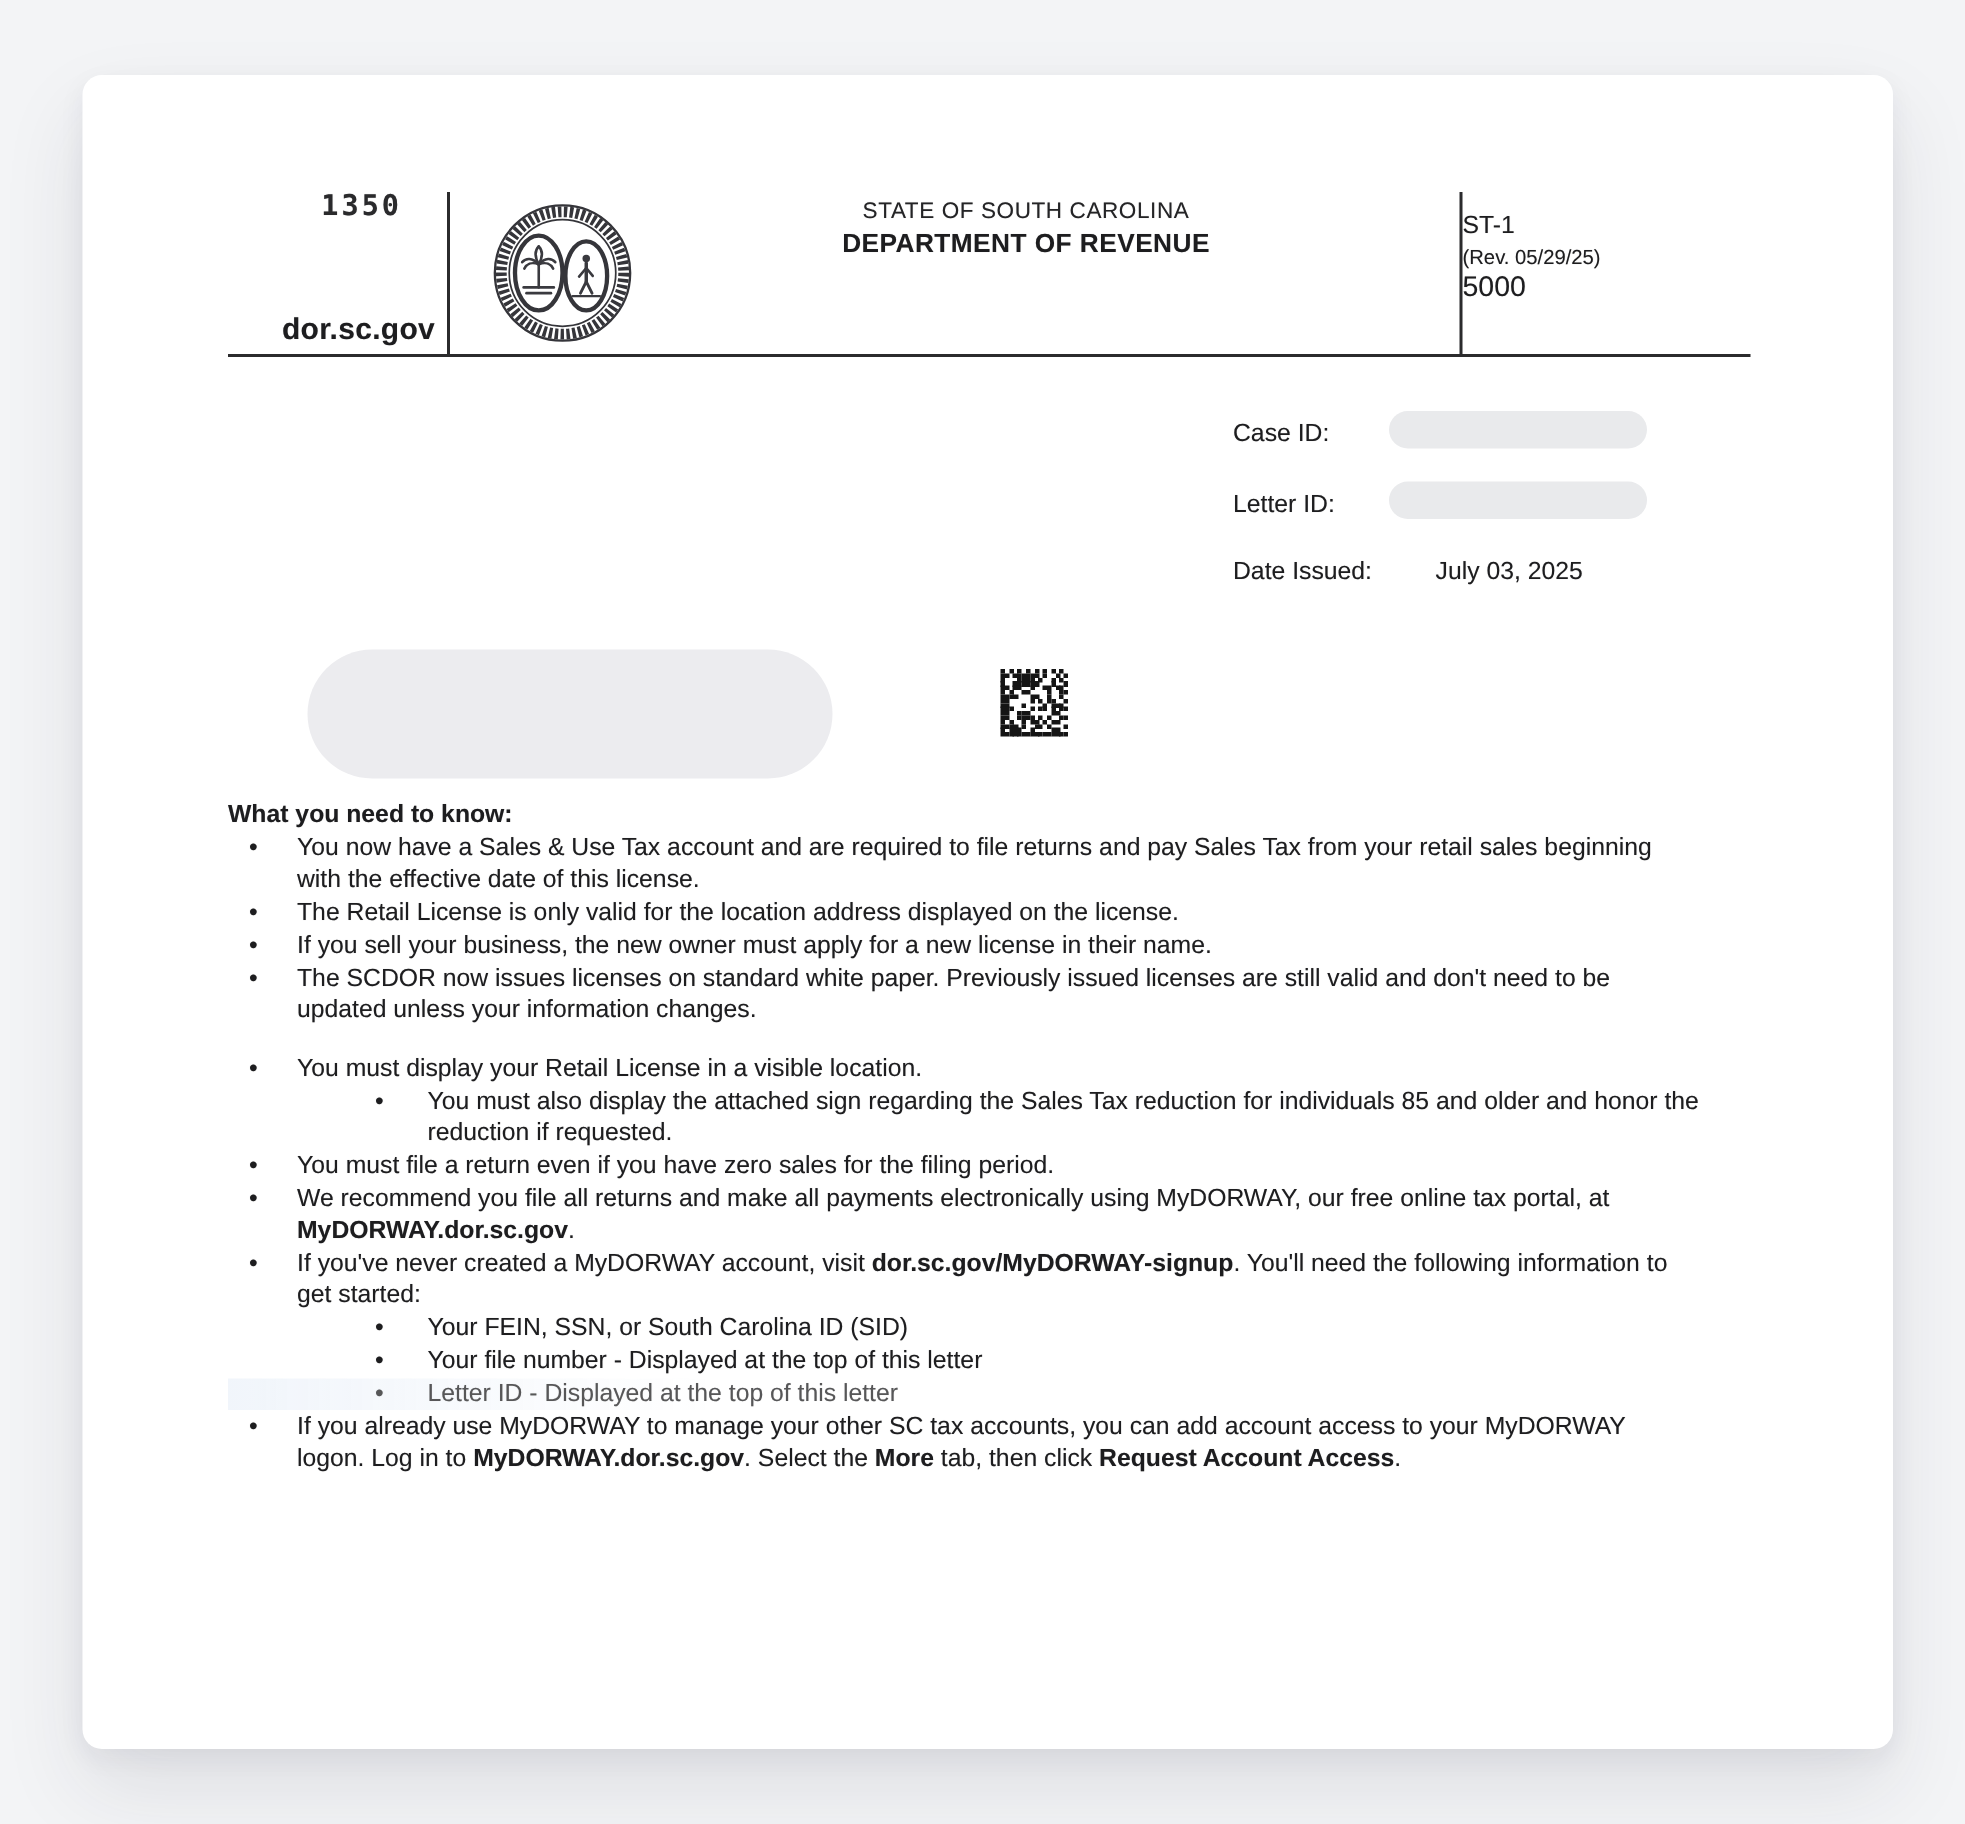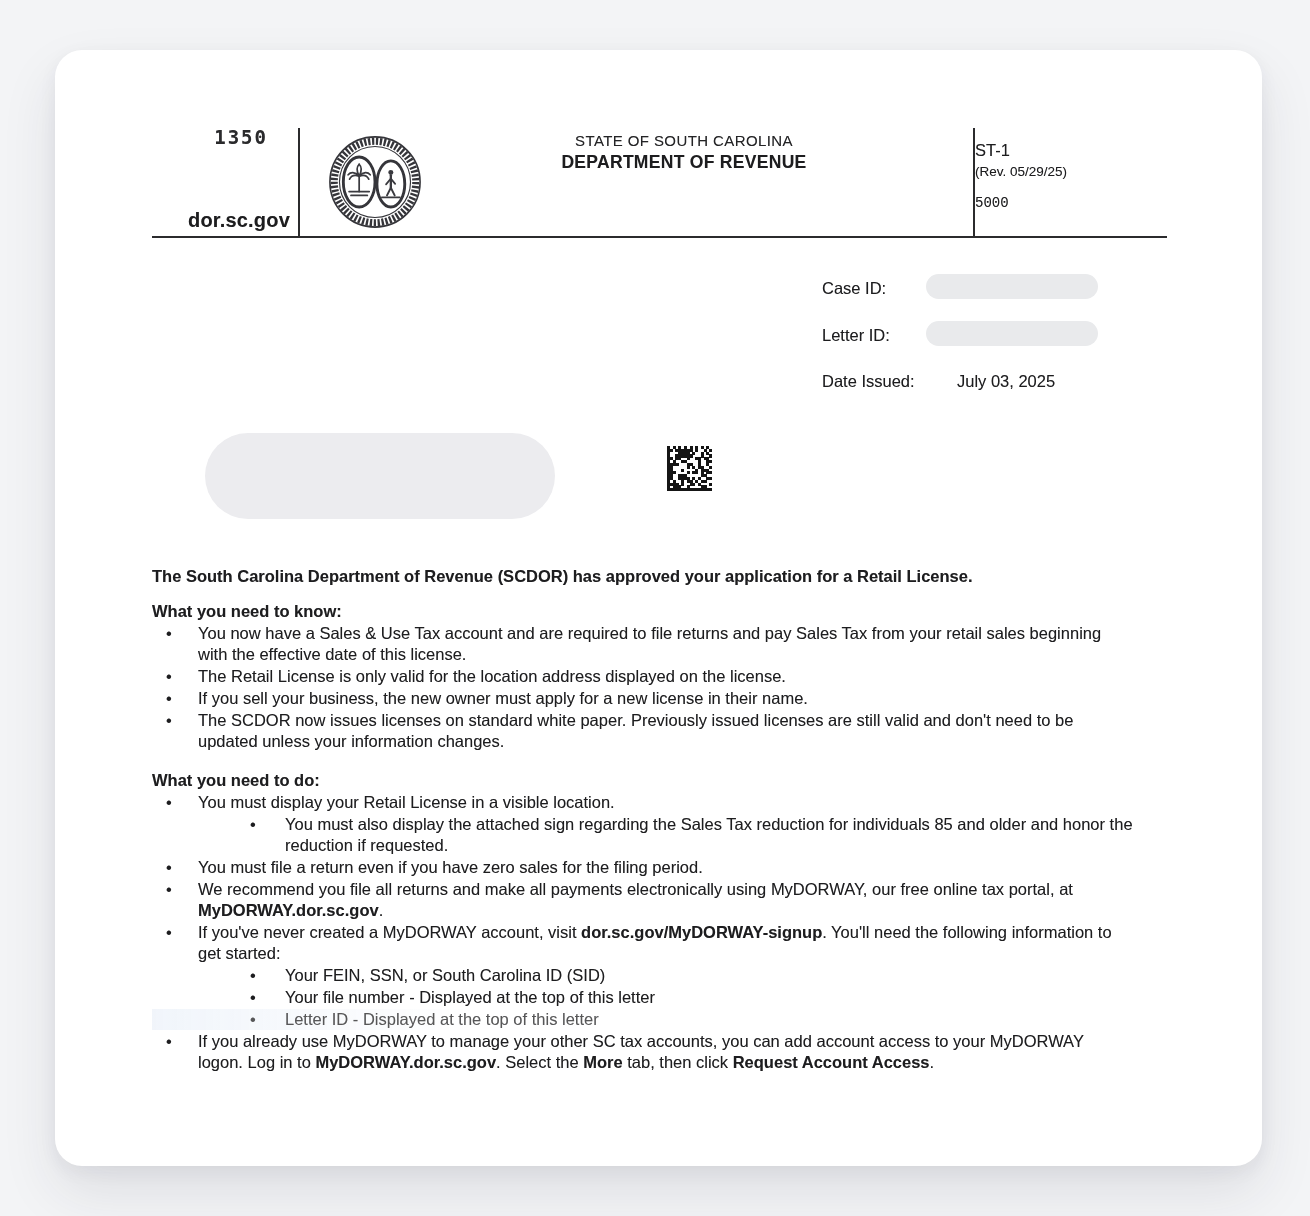--- a/index.html
+++ b/index.html
@@ -7,42 +7,42 @@
   body {
     background: var(--page-background, #f3f4f6);
     font-family: "Liberation Sans", "DejaVu Sans", sans-serif;
     color: var(--ink, #1d1d1f);
     overflow: hidden;
   }
   .page { position:relative; width:1310px; height:1216px; }
   .card {
     position:absolute; left:55px; top:50px; width:1207px; height:1116px;
     background: var(--paper, #ffffff);
-    border-radius:27px;
+    border-radius:13px;
     box-shadow: 0 26px 55px rgba(35,40,60,.10), 0 6px 18px rgba(35,40,60,.06);
     padding:0 95px 0 97px;
     overflow:hidden;
   }
   .doc-text { text-shadow: 0 0 .5px rgba(25,25,25,.35); }
 
   
   .doc-header { margin-top:78px; height:108px; display:flex; align-items:stretch; }
   .hdr-left { width:146px; display:flex; flex-direction:column; justify-content:space-between; align-items:flex-end; padding:0 8px 4px 0; }
   .scan-number { font-family:"DejaVu Sans Mono", monospace; font-size:19px; font-weight:600; letter-spacing:2px; margin-right:22px; margin-top:-2px; color:#2a2a2c; }
   .website { font-size:20px; font-weight:bold; letter-spacing:.2px; }
   .vline { width:2px; background:#2b2b2d; }
   .seal-cell { width:150px; display:flex; align-items:center; justify-content:center; }
   .hdr-center { flex:1; text-align:center; padding:4px 55px 0 0; }
   .state-line { font-size:15px; letter-spacing:.4px; color:#242426; }
   .dept-line { font-size:17.5px; font-weight:bold; margin-top:3px; letter-spacing:.3px; }
   .form-title { font-size:23px; font-weight:bold; margin-top:4px; }
   .hdr-right { width:192px; padding-top:13px; }
   .form-code { font-size:16.5px; }
   .revision { font-size:13.5px; margin-top:4px; }
-  .form-number { font-size:14px; margin-top:16px;font-family:Liberation Mono, monospace; }
+  .form-number { font-size:19px; margin-top:2px; }
   .header-rule { height:2px; background:#2b2b2d; }
 
   
   .meta-block { margin-top:36px; margin-left:670px; }
   .meta-row { display:grid; grid-template-columns:104px 1fr; align-items:center; height:27px; font-size:16.5px;margin-top:20px; }
   .meta-value { padding-left:31px; }
   .redaction { background: var(--redaction, #e9eaec); display:inline-block; }
   .pill-sm { width:172px; height:25px; border-radius:12.5px; }
 
   
@@ -275,21 +275,20 @@
           <i style="left:25.31px;top:42.19px;width:3.11px;height:3.11px"></i>
           <i style="left:28.13px;top:42.19px;width:3.11px;height:3.11px"></i>
           <i style="left:30.94px;top:42.19px;width:3.11px;height:3.11px"></i>
           <i style="left:33.75px;top:42.19px;width:3.11px;height:3.11px"></i>
           <i style="left:36.56px;top:42.19px;width:3.11px;height:3.11px"></i>
           <i style="left:39.38px;top:42.19px;width:3.11px;height:3.11px"></i>
           <i style="left:42.19px;top:42.19px;width:3.11px;height:3.11px"></i>
         </div>
     </div>
 
-    <p class="approval">The South Carolina Department of Revenue (SCDOR) has approved your application for a Retail License.</p>
 
 
     <div class="section sec-know">
       <div class="section-heading">What you need to know:</div>
       <div class="list">
           <div class="li lvl0">
             <span class="dot">•</span>
             <span class="txt"><span>You now have a Sales &amp; Use Tax account and are required to file returns and pay Sales Tax from your retail sales beginning with the effective date of this license.</span></span>
           </div>
           <div class="li lvl0">
@@ -301,21 +300,20 @@
             <span class="txt"><span>If you sell your business, the new owner must apply for a new license in their name.</span></span>
           </div>
           <div class="li lvl0">
             <span class="dot">•</span>
             <span class="txt"><span>The SCDOR now issues licenses on standard white paper. Previously issued licenses are still valid and don't need to be updated unless your information changes.</span></span>
           </div>
         </div>
     </div>
 
     <div class="section sec-do">
-      <div class="section-heading">What you need to do:</div>
       <div class="list">
           <div class="li lvl0">
             <span class="dot">•</span>
             <span class="txt"><span>You must display your Retail License in a visible location.</span></span>
           </div>
           <div class="li lvl1">
             <span class="dot">•</span>
             <span class="txt"><span>You must also display the attached sign regarding the Sales Tax reduction for individuals 85 and older and honor the reduction if requested.</span></span>
           </div>
           <div class="li lvl0">

